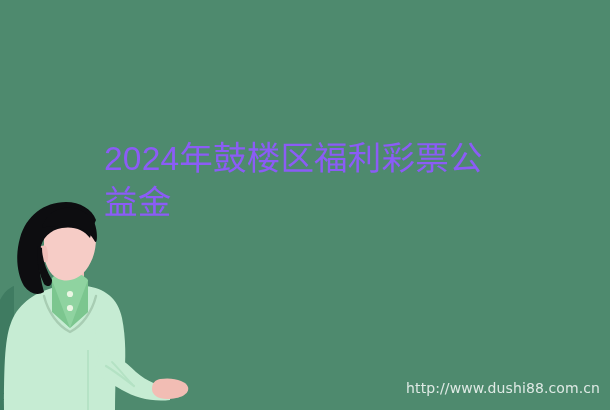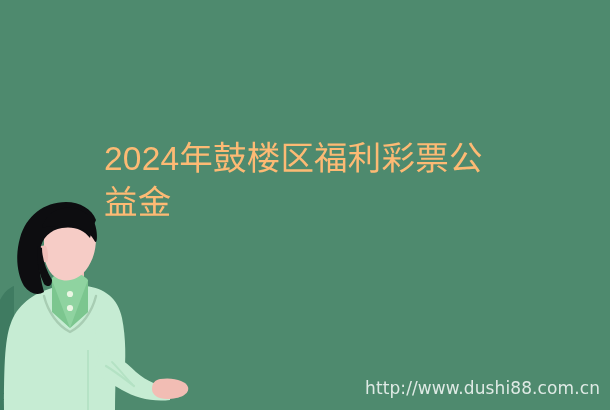--- a/index.html
+++ b/index.html
@@ -51,21 +51,21 @@
   #headline .ln {
     display: block;
   }
 
   
   #watermark {
     position: absolute;
     right: 10px;
     bottom: 12px;
     color: rgba(255, 255, 255, 0.82);
-    font-size: 17px;
+    font-size: 14px;
     line-height: 19px;
     letter-spacing: 0.1px;
     white-space: nowrap;
     font-family: "DejaVu Sans", "Liberation Sans", sans-serif;
   }
 </style>
 </head>
 <body>
 
 <div id="canvas" style="width: 610px; height: 410px;">
@@ -151,19 +151,19 @@
     <path d="M62,26
              C76,24 88,30 94,40
              C98,48 98,30 94,22
              C88,12 76,6 64,8
              C52,10 44,18 42,28
              C48,26 55,26 62,26 Z" fill="#0d0d10"></path>
 
     <path d="M38,46 C36,58 38,72 44,84 C48,88 52,86 52,80 C46,70 42,58 42,48 Z" fill="#0d0d10"></path>
   </svg>
 
-  <div id="headline" style="color: #fdba74;">
+  <div id="headline" style="color: #8b5cf6;">
     <span class="ln">2024年鼓楼区福利彩票公益金</span>
   </div>
 
   <div id="watermark" style="color: rgba(255, 255, 255, 0.82);">http://www.dushi88.com.cn</div>
 
 </div>
 
 </body></html>

